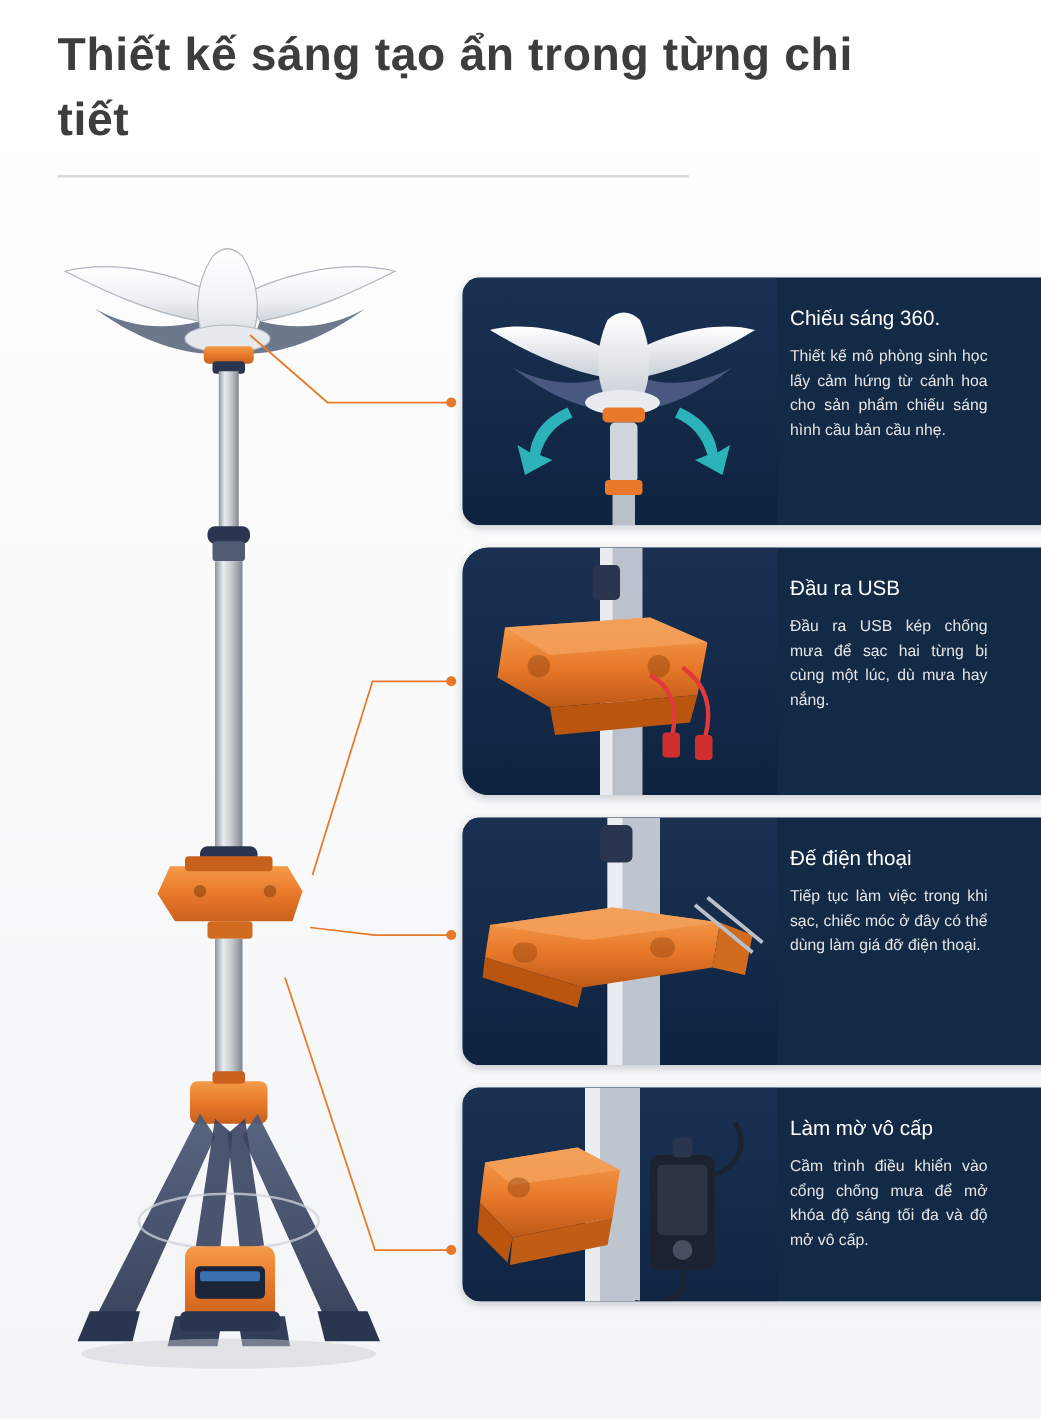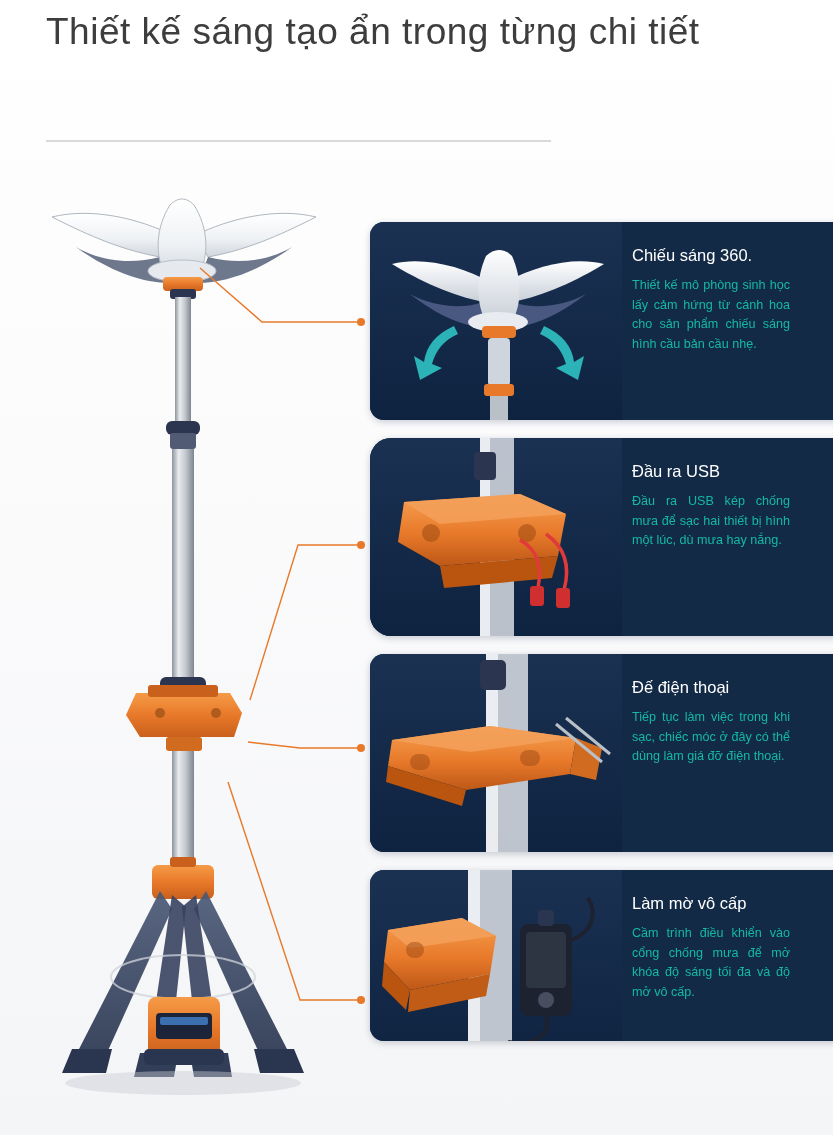--- a/index.html
+++ b/index.html
@@ -15,26 +15,26 @@
     width: 833px;
     height: 1135px;
     overflow: hidden;
     background: linear-gradient(180deg, #ffffff 0%, #fbfbfc 40%, #f4f5f7 100%);
   }
 
   
   .heading {
     position: absolute;
     left: 46px;
-    top: 6px;
+    top: 18px;
     width: 700px;
     font-size: 37px;
     line-height: 52px;
     color: #3d3d3d;
-    font-weight: 400;
+    font-weight: 700;
     letter-spacing: 0.5px;
   }
   .heading-rule {
     position: absolute;
     left: 46px;
     top: 140px;
     width: 505px;
     height: 2px;
     background: #d9d9d9;
   }
@@ -83,21 +83,21 @@
   .card-title {
     font-size: 16.5px;
     line-height: 22px;
     color: #ffffff;
     margin: 0 0 10px 0;
     font-weight: 400;
   }
   .card-body {
     font-size: 12.6px;
     line-height: 19.5px;
-    color: #14b8a6;
+    color: #e5e5e5;
     margin: 0;
     text-align: justify;
     text-justify: inter-word;
     padding-right: 6px;
   }
 
   
   .connectors {
     position: absolute;
     left: 0; top: 0;
@@ -276,21 +276,21 @@
         <g stroke="#e03a3a" stroke-width="3.5" fill="none">
           <path d="M150 102 C168 112 172 128 168 150"></path>
           <path d="M176 96 C196 110 200 130 194 152"></path>
         </g>
         <rect x="160" y="148" width="14" height="20" rx="3" fill="#cf2f2f"></rect>
         <rect x="186" y="150" width="14" height="20" rx="3" fill="#cf2f2f"></rect>
       </svg>
     </div>
     <div class="card-text">
       <p class="card-title">Đầu ra USB</p>
-      <p class="card-body">Đầu ra USB kép chống mưa để sạc hai thiết bị hình một lúc, dù mưa hay nắng.</p>
+      <p class="card-body">Đầu ra USB kép chống mưa để sạc hai từng bị cùng một lúc, dù mưa hay nắng.</p>
     </div>
   </div>
 
   <div class="card card-3">
     <div class="card-photo">
       <svg width="252" height="198" viewBox="0 0 252 198" xmlns="http://www.w3.org/2000/svg">
         <defs>
           <linearGradient id="c3bg" x1="0" y1="0" x2="0" y2="1">
             <stop offset="0%" stop-color="#1b3152"></stop>
             <stop offset="100%" stop-color="#0e2340"></stop>

